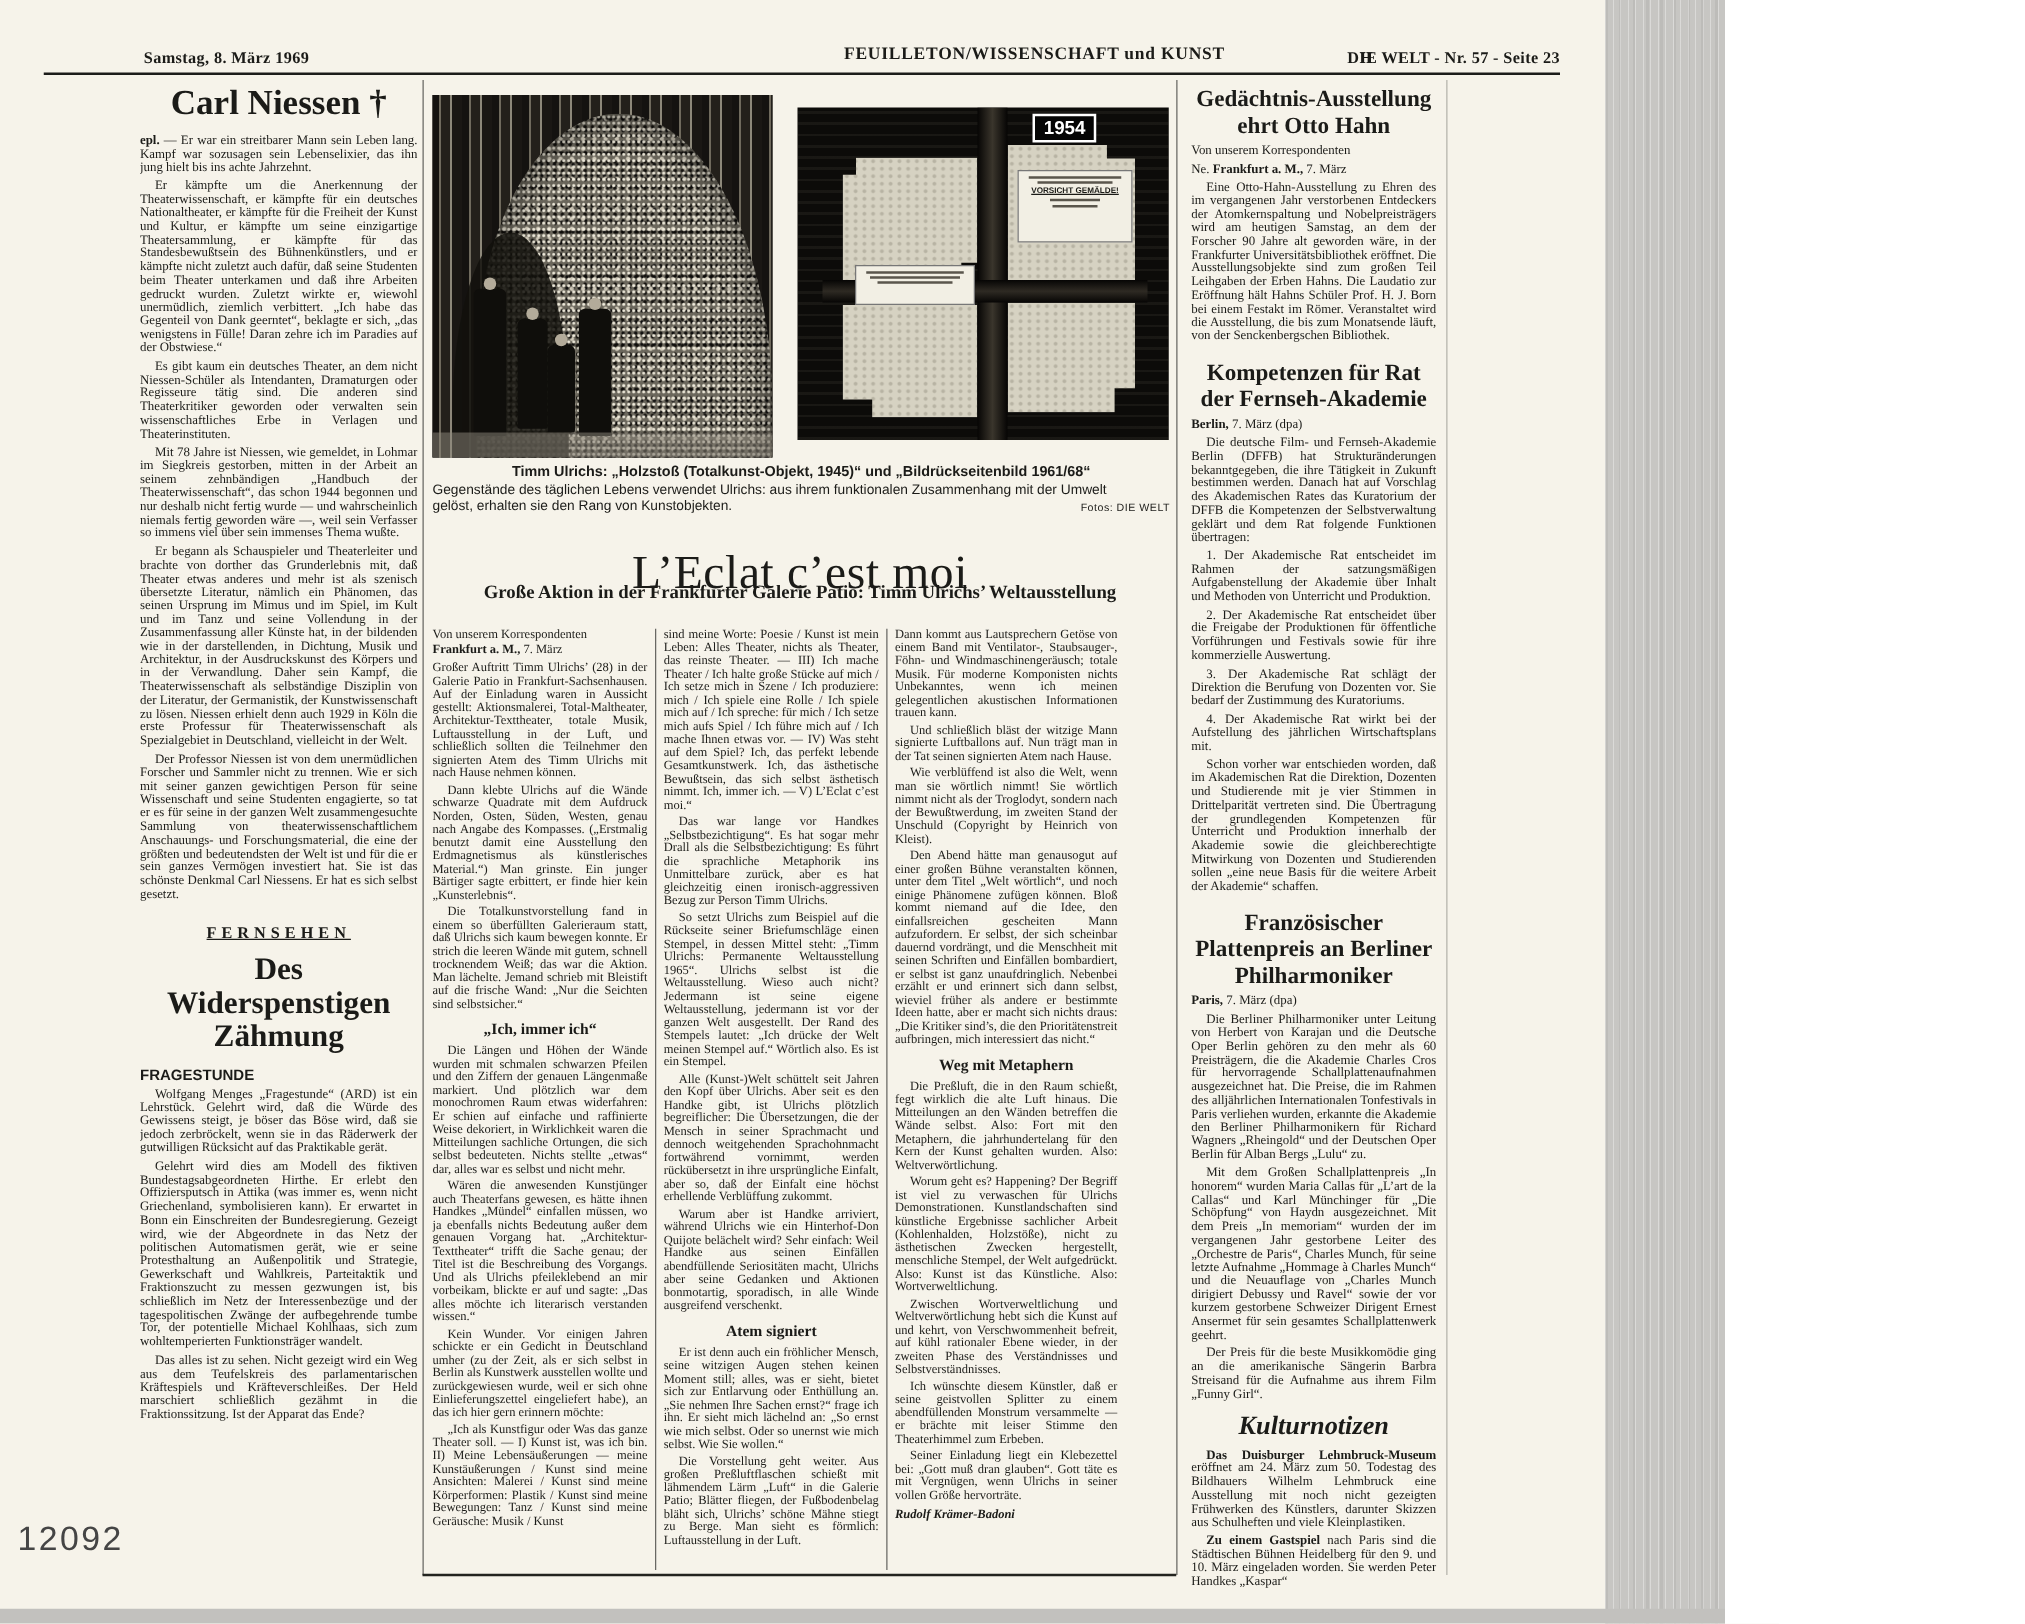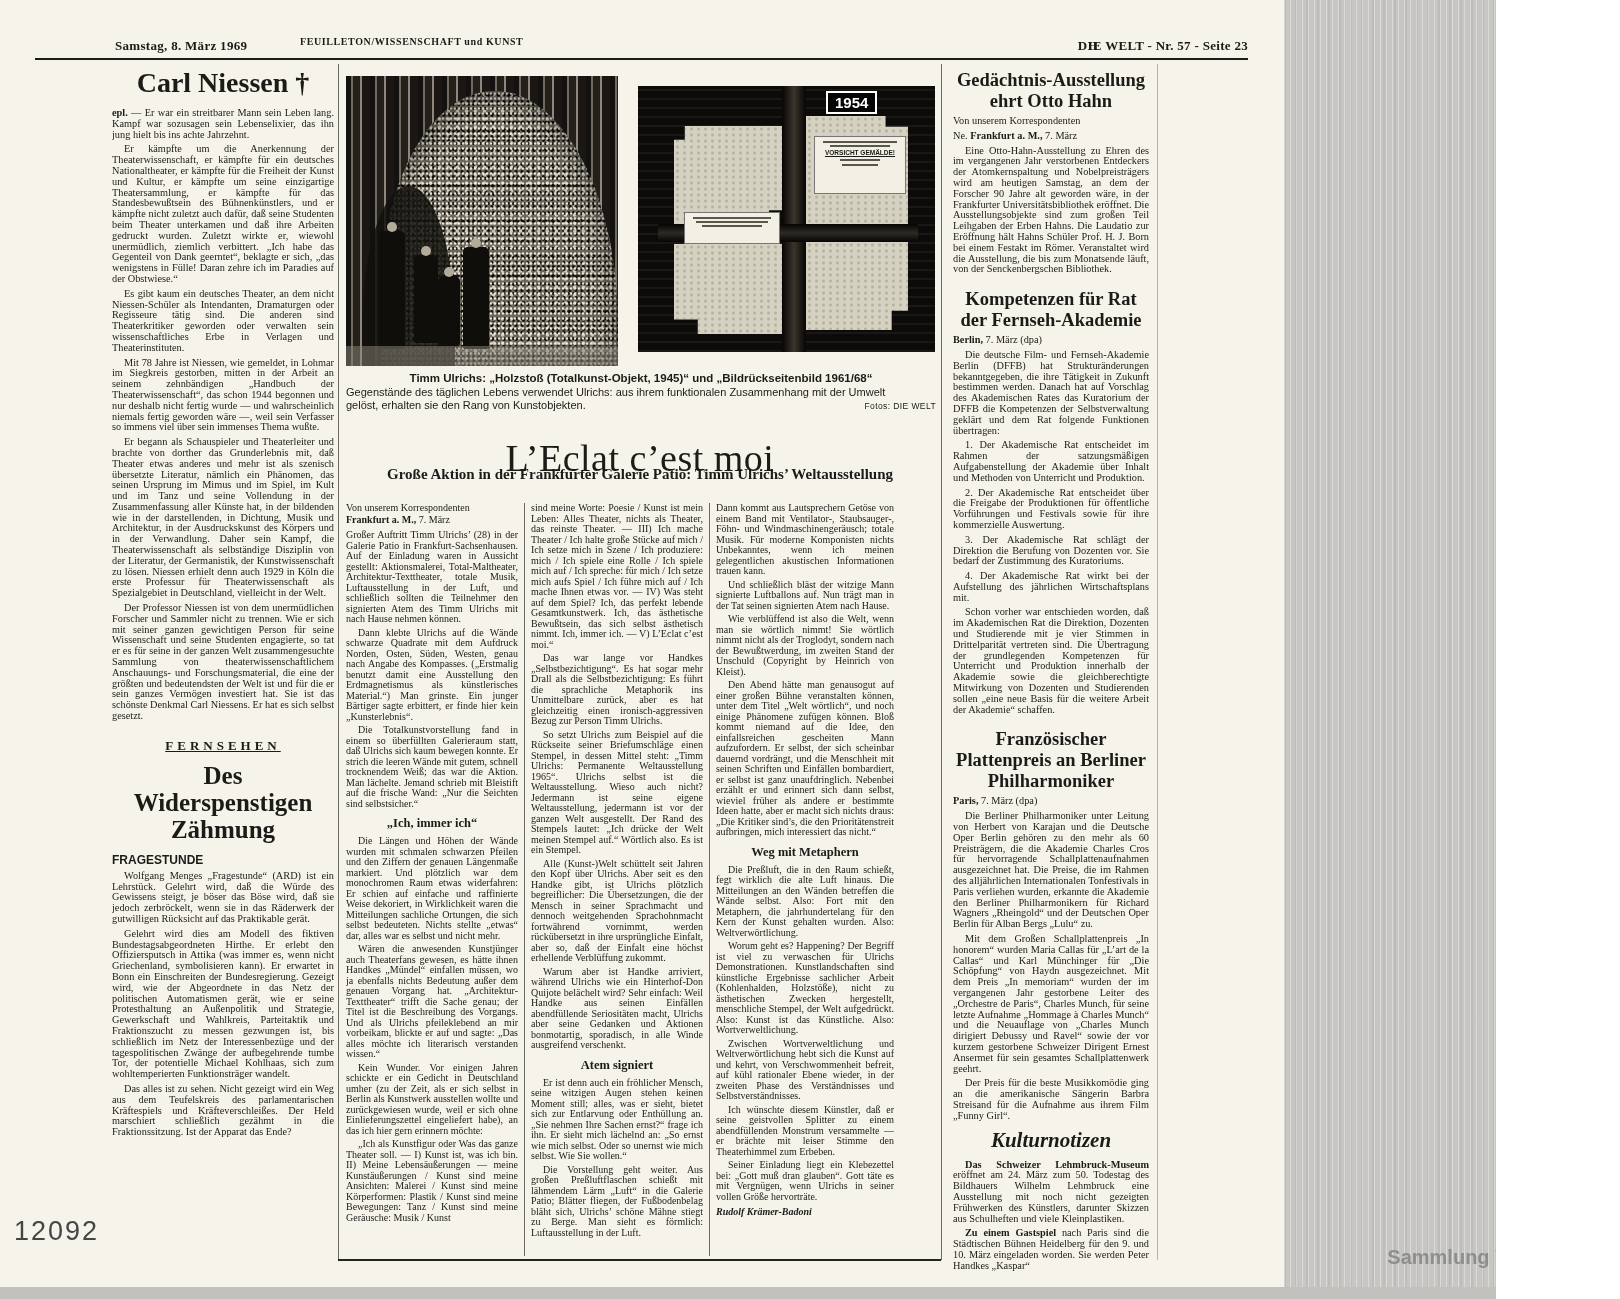--- a/index.html
+++ b/index.html
@@ -1,28 +1,28 @@
 <!DOCTYPE html>
 <html><head>
 <meta charset="utf-8">
 <style>
   html,body{margin:0;padding:0;}
   body{font-family:"Liberation Serif","DejaVu Serif",serif;}
-  #canvas{position:relative;width:1496px;height:1299px;background:#f6f3ea;overflow:hidden;color:#1b1b18;}
+  #canvas{position:relative;width:1380px;height:1299px;background:#f6f3ea;overflow:hidden;color:#1b1b18;}
 
   
   .band-right{position:absolute;left:1284px;top:0;width:336px;height:1299px;background:#c7c6c3;
     background-image:repeating-linear-gradient(90deg,rgba(255,255,255,.35) 0 1px,transparent 1px 6px),
                      repeating-linear-gradient(90deg,rgba(0,0,0,.05) 0 2px,transparent 2px 11px);}
   .band-bottom{position:absolute;left:0;top:1287px;width:1620px;height:12px;background:#c2c1be;}
 
   
   .hdr{position:absolute;top:38px;font-weight:bold;font-size:13px;letter-spacing:.3px;}
   .hdr-date{left:115px;}
-  .hdr-section{left:300px;width:680px;text-align:left;font-size:10px;letter-spacing:.6px;top:36px;}
+  .hdr-section{left:300px;width:680px;text-align:right;font-size:14px;letter-spacing:.6px;top:36px;}
   .hdr-h{left:1088px;}
   .hdr-paper{left:1030px;width:218px;text-align:right;}
   .hdr-rule{position:absolute;left:35px;top:58px;width:1213px;height:2px;background:#1c1c1a;}
 
   
   .vrule{position:absolute;width:1px;background:#3a3a36;opacity:.75;}
 
   
   .bt p{font-size:10.3px;line-height:10.8px;text-align:justify;text-indent:12px;margin:0 0 4px 0;}
   .bt p.noindent{text-indent:0;}
@@ -248,21 +248,21 @@
     <div class="r-gap"></div>
     <div>
       <h2 class="r-title">Französischer Plattenpreis an Berliner Philharmoniker</h2>
       <p class="r-dateline-r"><span class="lead-bold">Paris,</span><span> 7. März (dpa)</span></p>
       <p>Die Berliner Philharmoniker unter Leitung von Herbert von Karajan und die Deutsche Oper Berlin gehören zu den mehr als 60 Preisträgern, die die Akademie Charles Cros für hervorragende Schallplattenaufnahmen ausgezeichnet hat. Die Preise, die im Rahmen des alljährlichen Internationalen Tonfestivals in Paris verliehen wurden, erkannte die Akademie den Berliner Philharmonikern für Richard Wagners „Rheingold“ und der Deutschen Oper Berlin für Alban Bergs „Lulu“ zu.</p>
       <p>Mit dem Großen Schallplattenpreis „In honorem“ wurden Maria Callas für „L’art de la Callas“ und Karl Münchinger für „Die Schöpfung“ von Haydn ausgezeichnet. Mit dem Preis „In memoriam“ wurden der im vergangenen Jahr gestorbene Leiter des „Orchestre de Paris“, Charles Munch, für seine letzte Aufnahme „Hommage à Charles Munch“ und die Neuauflage von „Charles Munch dirigiert Debussy und Ravel“ sowie der vor kurzem gestorbene Schweizer Dirigent Ernest Ansermet für sein gesamtes Schallplattenwerk geehrt.</p>
       <p>Der Preis für die beste Musikkomödie ging an die amerikanische Sängerin Barbra Streisand für die Aufnahme aus ihrem Film „Funny Girl“.</p>
     </div>
     <div>
       <h2 class="kultur-title">Kulturnotizen</h2>
-      <p><span class="lead-bold">Das Schweizer Lehmbruck-Museum</span><span> eröffnet am 24. März zum 50. Todestag des Bildhauers Wilhelm Lehmbruck eine Ausstellung mit noch nicht gezeigten Frühwerken des Künstlers, darunter Skizzen aus Schulheften und viele Kleinplastiken.</span></p>
+      <p><span class="lead-bold">Das Duisburger Lehmbruck-Museum</span><span> eröffnet am 24. März zum 50. Todestag des Bildhauers Wilhelm Lehmbruck eine Ausstellung mit noch nicht gezeigten Frühwerken des Künstlers, darunter Skizzen aus Schulheften und viele Kleinplastiken.</span></p>
       <p><span class="lead-bold">Zu einem Gastspiel</span><span> nach Paris sind die Städtischen Bühnen Heidelberg für den 9. und 10. März eingeladen worden. Sie werden Peter Handkes „Kaspar“</span></p>
     </div>
   </div>
 
   <div class="stamp-number">12092</div>
   <div class="stamp-collection">Sammlung Vogel C&amp;C</div>
 
   <div class="band-bottom"></div>
 </div>
 

